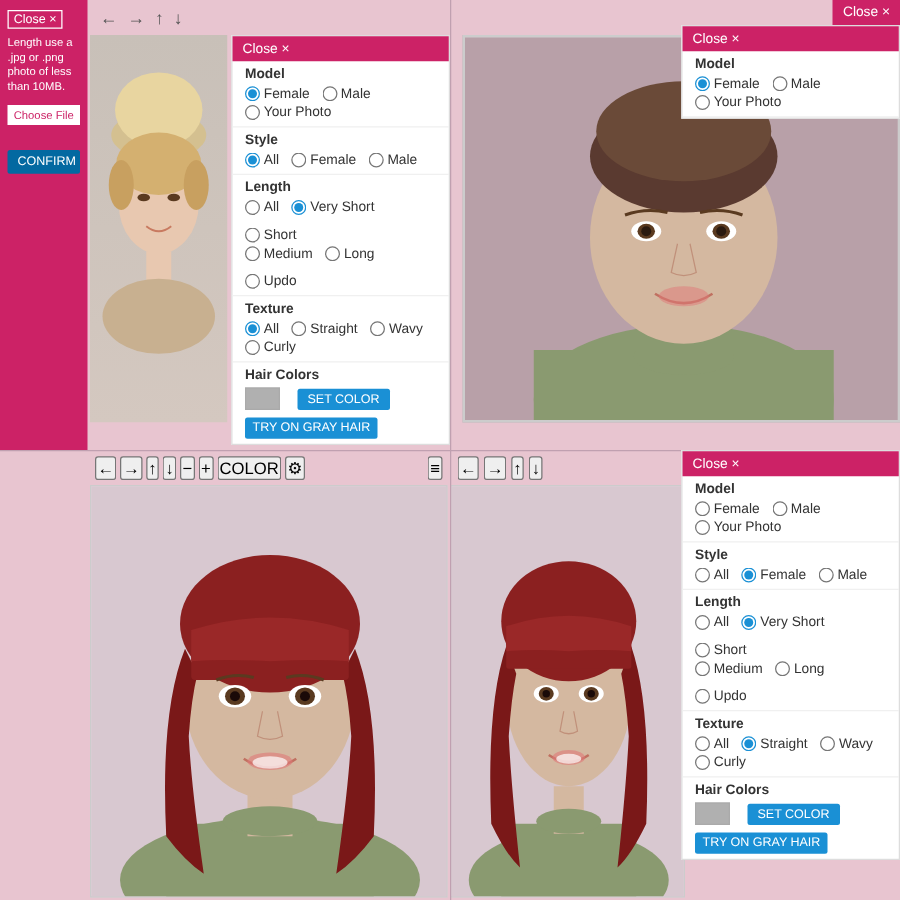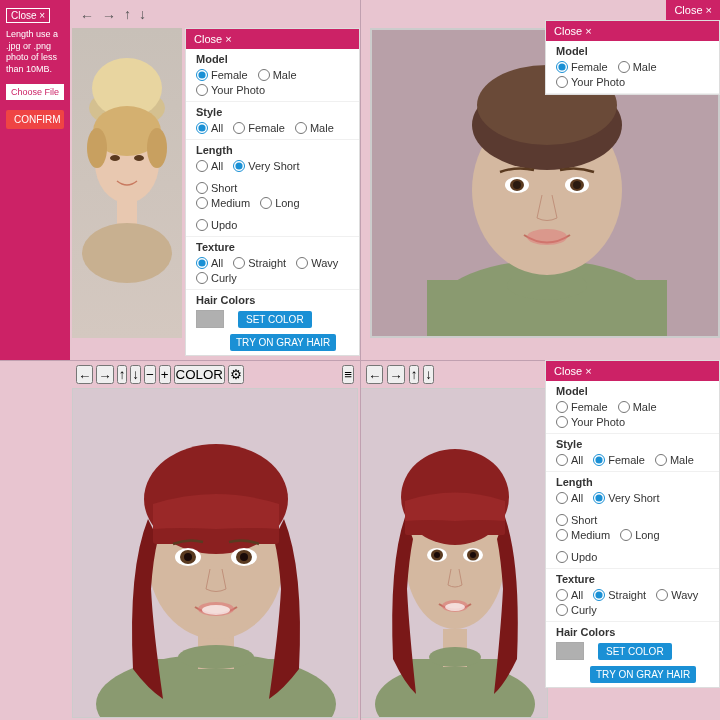--- a/index.html
+++ b/index.html
@@ -70,24 +70,24 @@
       line-height: 1.3;
     }
     .upload-panel .choose-file-btn {
       background: white;
       color: #cc2266;
       border: none;
       font-size: 9px;
       padding: 3px 4px;
       width: 100%;
       cursor: pointer;
-      margin-bottom: 10px;
+      margin-bottom: 20px;
     }
     .upload-panel .confirm-btn {
-      background: #ef4444;
+      background: #0369a1;
       color: white;
       border: none;
       font-size: 10px;
       padding: 4px 8px;
       width: 100%;
       cursor: pointer;
       border-radius: 2px;
     }
 
     
@@ -183,21 +183,20 @@
     }
     .try-gray-btn {
       background: #1a90d5;
       color: white;
       border: none;
       font-size: 10px;
       padding: 3px 6px;
       cursor: pointer;
       border-radius: 2px;
       margin-top: 2px;
-      margin-left: 34px;
     }
 
     
     .woman-svg-container {
       width: 100%;
       height: 100%;
       background: #b8a0a8;
       display: flex;
       align-items: center;
       justify-content: center;

